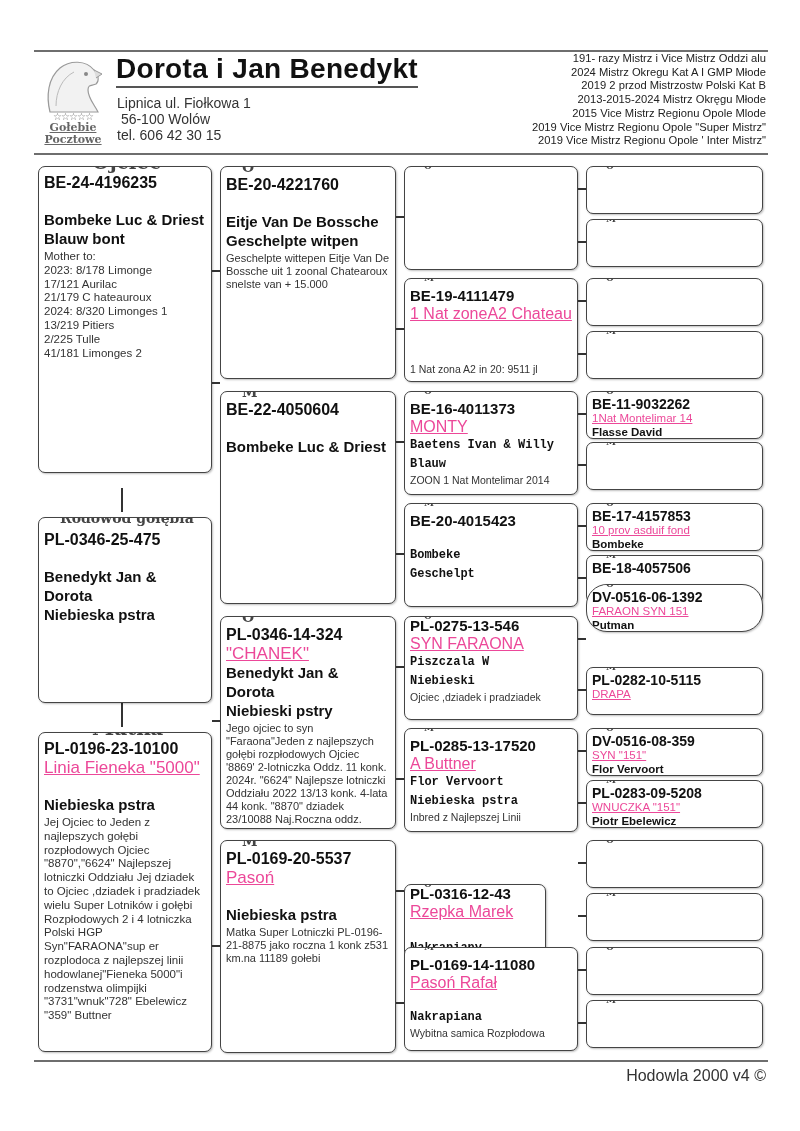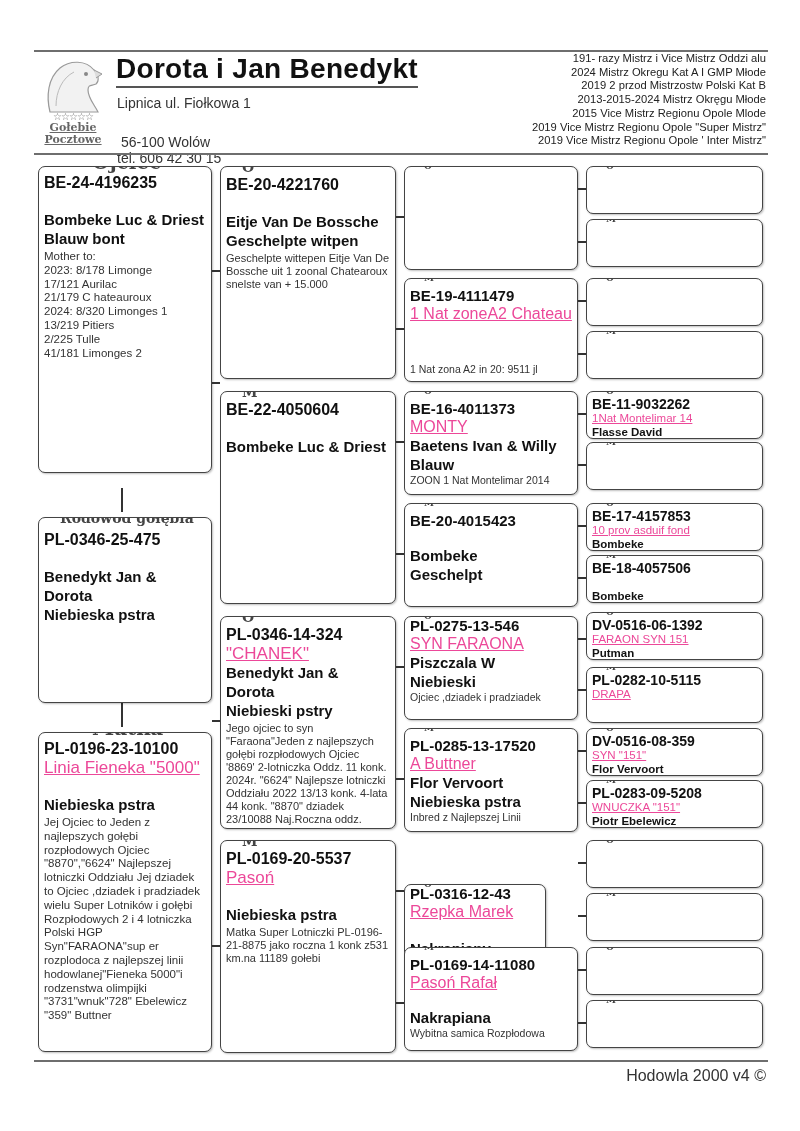--- a/index.html
+++ b/index.html
@@ -26,21 +26,21 @@
   .ring { font-weight: bold; color: #111; }
   .r1 { font-size: 16px; line-height: 19px; }
   .r2 { font-size: 15px; line-height: 18px; }
   .r3 { font-size: 14px; line-height: 16px; }
   .name { color: #ec4899; text-decoration: underline; }
   .n1 { font-size: 17px; line-height: 19px; }
   .n2 { font-size: 16px; line-height: 18px; }
   .n3 { font-size: 11.5px; line-height: 13px; }
   .breed { font-weight: bold; color: #111; }
   .b1 { font-size: 15px; line-height: 19px; }
-  .b2 { font-size: 15px; line-height: 19px; }
+  .b2 { font-size: 12px; line-height: 19px; font-family: Liberation Mono, monospace; }
   .b3 { font-size: 11.5px; line-height: 14px; }
   .desc { color: #333; }
   .d1 { font-size: 11.5px; line-height: 13.8px; }
   .d2 { font-size: 11px; line-height: 13px; }
   .d3 { font-size: 10.5px; line-height: 12px; }
   .line { position: absolute; background: #333; }
   .footer { right: 34px; top: 1067px; font-size: 16px; color: #333; }
 </style>
 </head>
 <body>
@@ -56,21 +56,21 @@
   </svg>
   <div class="stars">☆☆☆☆☆</div>
   <div class="l1">Gołebie</div>
   <div class="l2">Pocztowe</div>
 </div>
 
 <div class="abs title">Dorota i Jan Benedykt</div>
 
 <div class="abs addr">
   <div>Lipnica ul. Fiołkowa 1</div>
-  <div style="white-space:pre;margin-top:23px;"> 56-100 Wolów</div>
+  <div style="white-space:pre;"> 56-100 Wolów</div>
   <div>tel. 606 42 30 15</div>
 </div>
 
 <div class="abs ach">
   <div>191- razy  Mistrz i Vice Mistrz Oddzi alu</div>
   <div>2024 Mistrz Okregu Kat A I GMP  Młode</div>
   <div>2019 2 przod Mistrzostw Polski Kat B</div>
   <div>2013-2015-2024 Mistrz Okręgu Młode</div>
   <div>2015 Vice Mistrz Regionu Opole Mlode</div>
   <div>2019 Vice Mistrz Regionu Opole "Super Mistrz"</div>
@@ -306,27 +306,27 @@
       <div class="ring r3">BE-17-4157853</div>
       <div class="name n3" style="min-height: 13px;">10 prov asduif fond</div>
       <div class="breed b3">Bombeke</div>
     </div>
     <div class="box" style="left: 586px; top: 555px; width: 177px; height: 48px; padding-top: 4px;">
       <span class="lbl sm">M</span>
       <div class="ring r3">BE-18-4057506</div>
       <div class="name n3" style="min-height: 13px;"></div>
       <div class="breed b3">Bombeke</div>
     </div>
-    <div class="box" style="left: 586px; top: 612px; width: 177px; height: 48px; padding-top: 4px;">
+    <div class="box" style="left: 586px; top: 584px; width: 177px; height: 48px; padding-top: 4px; border-radius: 21px;">
       <span class="lbl sm">O</span>
       <div class="ring r3">DV-0516-06-1392</div>
       <div class="name n3" style="min-height: 13px;">FARAON SYN 151</div>
       <div class="breed b3">Putman</div>
     </div>
-    <div class="box" style="left: 586px; top: 667px; width: 177px; height: 56px; padding-top: 4px;">
+    <div class="box" style="left: 586px; top: 667px; width: 177px; height: 48px; padding-top: 4px;">
       <span class="lbl sm">M</span>
       <div class="ring r3">PL-0282-10-5115</div>
       <div class="name n3" style="min-height: 13px;">DRAPA</div>
       <div class="breed b3"></div>
     </div>
     <div class="box" style="left: 586px; top: 728px; width: 177px; height: 48px; padding-top: 4px;">
       <span class="lbl sm">O</span>
       <div class="ring r3">DV-0516-08-359</div>
       <div class="name n3" style="min-height: 13px;">SYN  "151"</div>
       <div class="breed b3">Flor Vervoort</div>

